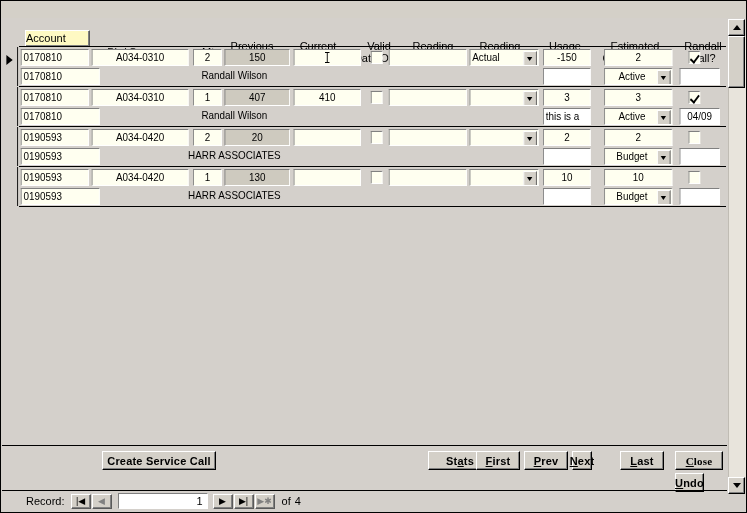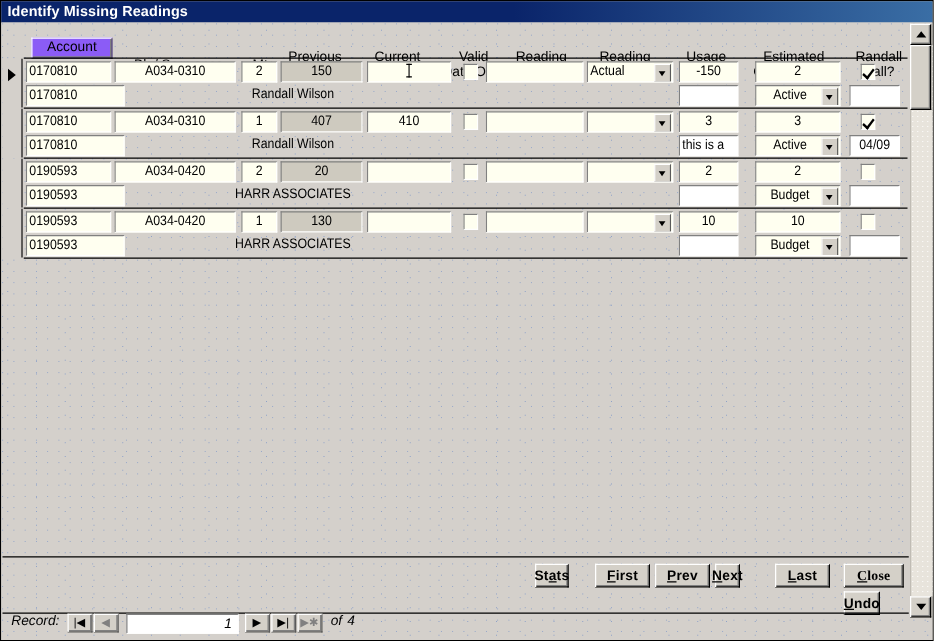--- a/index.html
+++ b/index.html
@@ -37,25 +37,25 @@
 
   
   .header-band{
     position:absolute;left:0;top:17px;width:745px;height:29px;
   }
   .hdr{
     position:absolute;text-align:center;line-height:11.5px;
     font-size:11px;color:#000;white-space:pre-line;
   }
   .hdr-btn{
-    position:absolute;background:#8b5cf6;
+    position:absolute;background:#fef9c3;
     border-top:1px solid #fff;border-left:1px solid #fff;
     border-right:1px solid #5a5a5a;border-bottom:1px solid #5a5a5a;
     box-shadow:inset -1px -1px 0 #808080;
-    text-align:center;font-size:11px;line-height:14px;height:15px;
+    text-align:left;font-size:11px;line-height:14px;height:15px;
     color:#000;
   }
   .hdr-rule{
     position:absolute;left:18px;top:45px;width:707px;height:0;
     border-top:1px solid #000;
   }
 
   
   .selstrip{
     position:absolute;left:1px;width:17px;
@@ -180,22 +180,22 @@
   .sb-thumb{
     position:absolute;left:0;top:17px;width:17px;height:52px;box-sizing:border-box;
     background:#d4d0c8;
     border-top:1px solid #fff;border-left:1px solid #fff;
     border-right:1px solid #000;border-bottom:1px solid #000;
     box-shadow:inset -1px -1px 0 #808080;
   }
 
   
   .navbar{
-    position:absolute;left:1px;bottom:1px;width:725px;height:20px;
-    display:flex;align-items:flex-start;padding-left:7px;box-sizing:border-box;font-style:italic;
+    position:absolute;left:18px;bottom:1px;width:725px;height:20px;
+    display:flex;align-items:center;padding-left:7px;box-sizing:border-box;
   }
   .navsep{position:absolute;left:1px;bottom:21px;width:725px;height:0;border-top:1px solid #000;}
   .nav-label{font-size:11px;margin-right:6px;}
   .nav-btn{
     position:relative;width:20px;height:15px;box-sizing:border-box;
     background:#d4d0c8;margin-right:1px;
     border-top:1px solid #fff;border-left:1px solid #fff;
     border-right:1px solid #5a5a5a;border-bottom:1px solid #5a5a5a;
     box-shadow:inset -1px -1px 0 #808080;
     display:flex;align-items:center;justify-content:center;
@@ -209,23 +209,20 @@
     font-size:11px;line-height:14px;text-align:right;padding-right:4px;
     margin:0 5px;
   }
   .nav-of{font-size:11px;margin-left:6px;}
 </style>
 </head>
 <body>
 
 <div id="app">
 
-  <div class="titlebar">
-    <span>Identify Missing Readings</span>
-  </div>
 
   <div class="grid-bg"></div>
 
   <div class="header-band">
     <div class="hdr-btn" style="left:24px;top:12px;width:63px;">Account</div>
     <div class="hdr" style="left:96px;top:29px;width:92px;">Bk / Sequence</div>
     <div class="hdr" style="left:192px;top:29px;width:34px;">Mtr</div>
     <div class="hdr" style="left:215px;top:23px;width:72px;">Previous
 Reading</div>
     <div class="hdr" style="left:284px;top:23px;width:66px;">Current
@@ -349,22 +346,23 @@
           <span class="cval" style="text-align: center; padding-right: 14px;">Budget</span>
           <span class="arrowbox"></span>
         </div>
         <div class="fld center plain" style="left: 756px; top: 21px; width: 45px;"></div>
       </div>
       <div class="rowline" style="top: 205px;"></div>
     </div>
 
   <div class="footsep"></div>
 
-
-  <div class="btn" style="left:427px;top:450px;width:27px;">
+  <div class="btn" style="left:101px;top:450px;width:114px;">Create Service Call</div>
+
+  <div class="btn" style="left:427px;top:450px;width:64px;">
     <span>St<u>a</u>ts</span>
     </div>
   <div class="btn" style="left:475px;top:450px;width:44px;">
     <span><u>F</u>irst</span>
     </div>
   <div class="btn" style="left:523px;top:450px;width:44px;">
     <span><u>P</u>rev</span>
     </div>
   <div class="btn" style="left:571px;top:450px;width:20px;">
     <span><u>N</u>ext</span>

